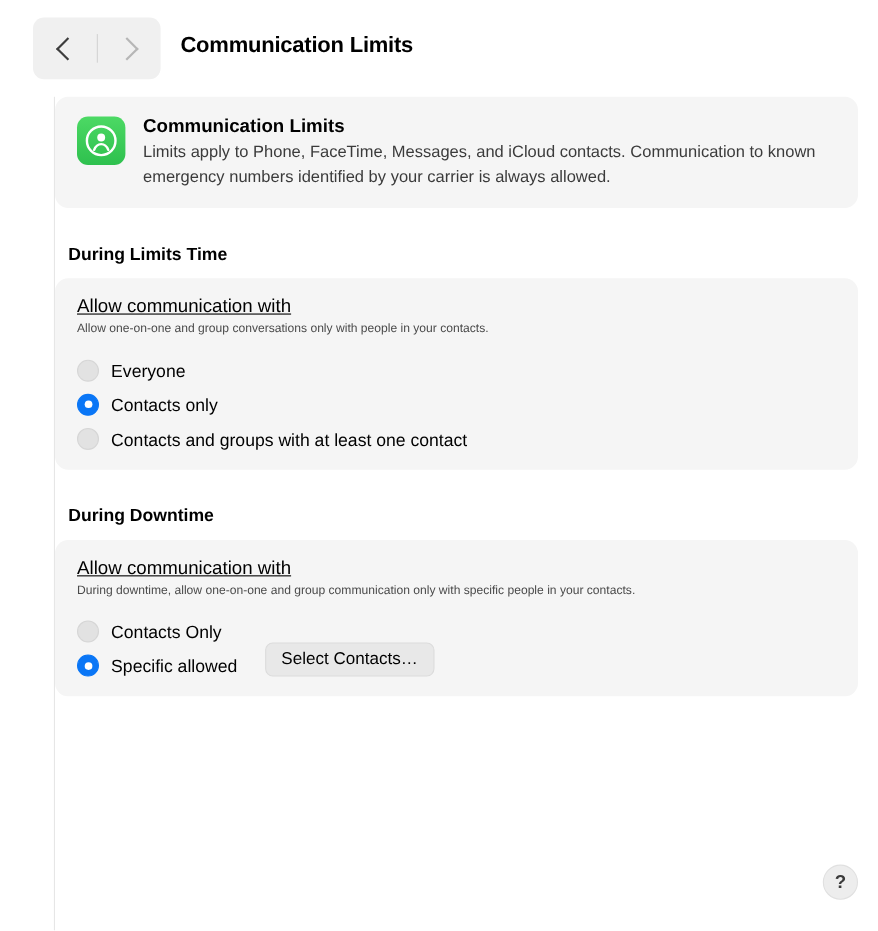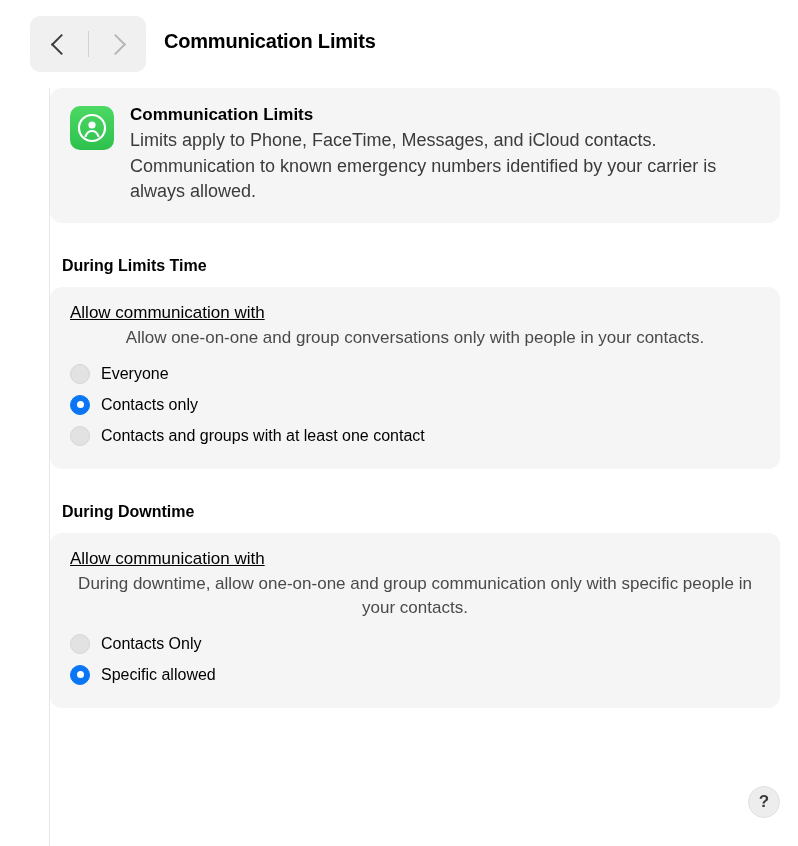--- a/index.html
+++ b/index.html
@@ -116,50 +116,49 @@
   }
   .banner-icon svg { display: block; }
   .banner-text { padding-top: 1px; }
   .banner-title {
     font-size: 17px;
     font-weight: bold;
     margin: 0 0 3px 0;
     line-height: 1.2;
   }
   .banner-desc {
-    font-size: 18px;
+    font-size: 15px;
     line-height: 1.42;
     color: #3b3b3b;
     max-width: 640px;
   }
 
   .section-title {
     font-size: 16px;
     font-weight: bold;
     margin: 34px 0 12px 12px;
   }
 
   .group-title {
     font-size: 17px;
     font-weight: normal;
     margin: 0 0 3px 0;
     text-decoration: underline;
   }
   .group-desc {
-    font-size: 17px;
+    font-size: 11px;
     color: #4a4a4a;
     line-height: 1.42;
     margin: 0 0 8px 0;
     max-width: 690px;
-    text-align: center;
   }
 
   .radio-row {
     display: flex;
-    align-items: center;
+    align-items: flex-end;
     gap: 11px;
     height: 31px;
   }
   .radio {
     flex: 0 0 auto;
     width: 20px;
     height: 20px;
     border-radius: 50%;
     background: #e2e2e2;
     border: 1px solid #d6d6d6;
@@ -288,20 +287,21 @@
       <div class="group-title">Allow communication with</div>
       <div class="group-desc">During downtime, allow one-on-one and group communication only with specific people in your contacts.</div>
 
       <div class="radio-row">
         <span class="radio"></span>
         <span class="radio-label">Contacts Only</span>
       </div>
       <div class="radio-row">
         <span class="radio selected"></span>
         <span class="radio-label">Specific allowed</span>
+        <button class="select-contacts-btn">Select Contacts…</button>
       </div>
     </div>
 
   </div>
 
   <div class="footer">
     <button class="help-btn">?</button>
   </div>
 
 </div>

